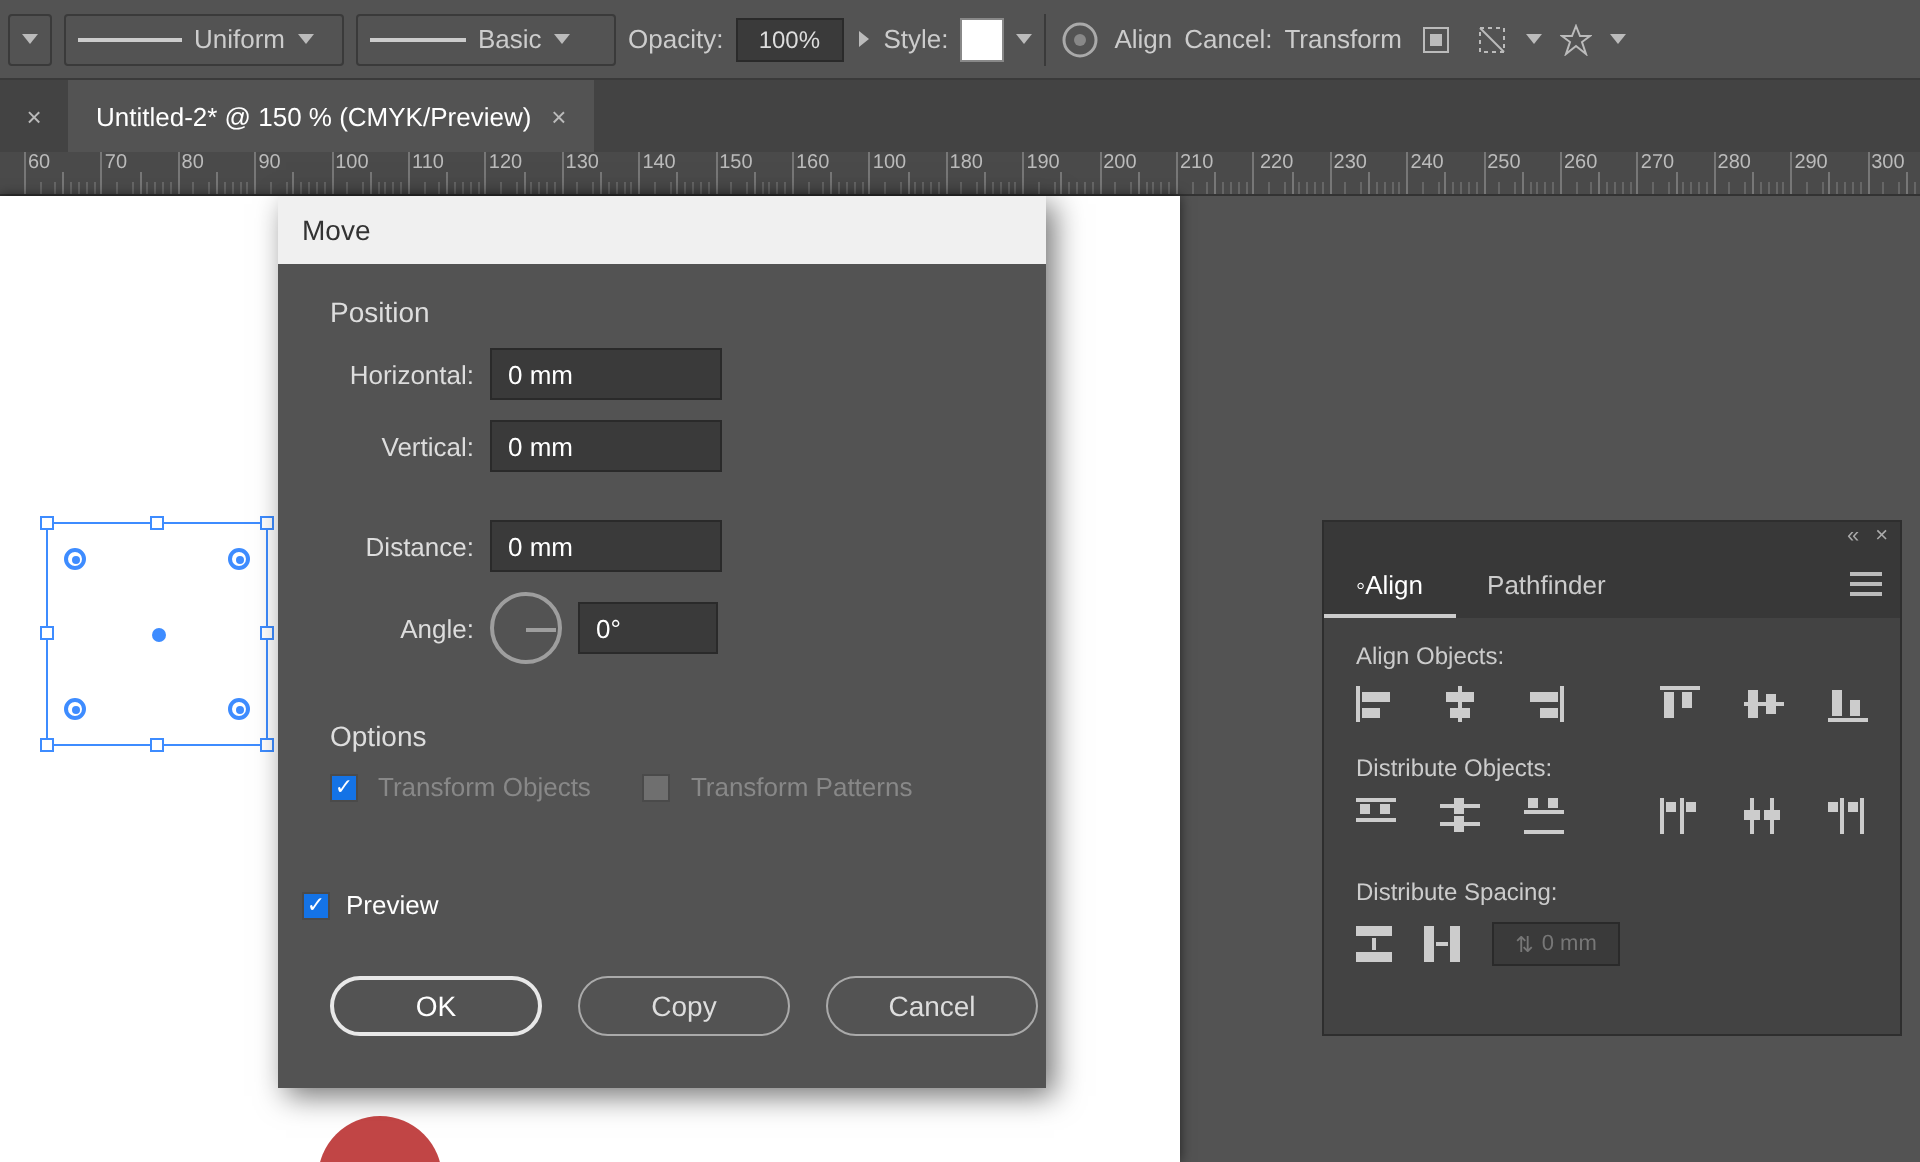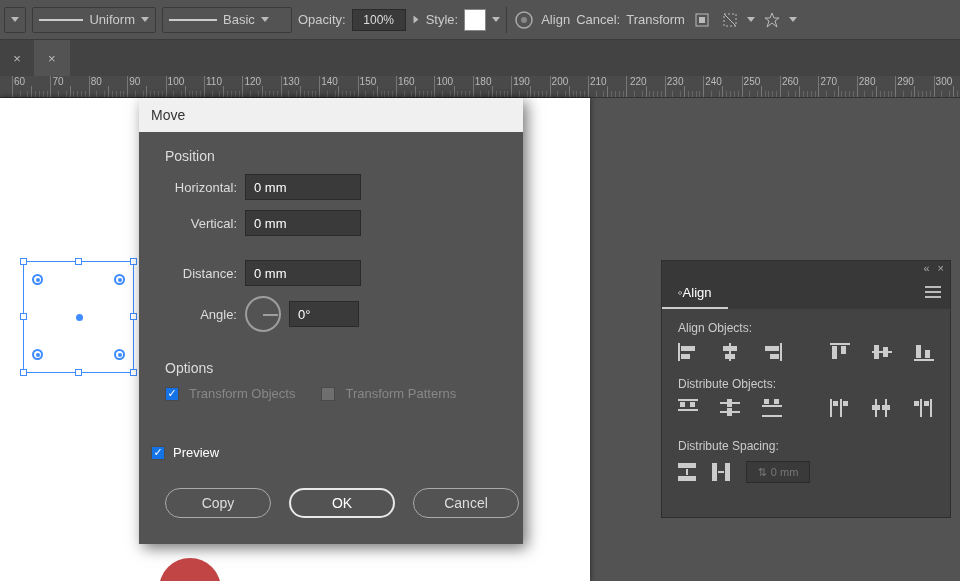--- a/index.html
+++ b/index.html
@@ -75,21 +75,21 @@
   .spacing-in { width:64px; height:22px; background:#3a3a3a; border:1px solid #2a2a2a; color:#777; font-size:11px; display:flex; align-items:center; justify-content:center; gap:4px;}
   .footer-row { display:flex; justify-content:space-between; align-items:flex-start; margin-top:6px;}
 </style>
 </head>
 <body>
 
 <div class="toolbar">
   <div class="dd">
       <span class="chev"></span>
     </div>
-  <div class="dd" style="width:124px;">
+  <div class="dd" style="width:140px;">
     <span class="line-uni"></span>
     <span>Uniform</span>
     <span class="chev"></span>
   </div>
   <div class="dd" style="width:130px;">
     <span class="line-thin"></span>
     <span>Basic</span>
     <span class="chev"></span>
   </div>
   <span class="tb-label">Opacity:</span>
@@ -125,20 +125,21 @@
       <svg width="16" height="16">
         <path d="M8 1 L10 6 L15 6 L11 9 L13 15 L8 11 L3 15 L5 9 L1 6 L6 6 Z" fill="none" stroke="#bbb"></path>
       </svg>
     </div>
   <span class="chev"></span>
 </div>
 
 <div class="tabrow">
   <div class="tab-x">×</div>
   <div class="tab">
+    <span>Untitled-2* @ 150 % (CMYK/Preview)</span>
     <span class="xc">×</span>
   </div>
 </div>
 
 <div class="ruler" id="ruler">
     <div class="tick-major" style="left: 12px;"></div>
     <div class="lbl" style="left: 14px;">60</div>
     <div class="tick-mid" style="left: 31.2px;"></div>
     <div class="tick-minor" style="left: 19.68px;"></div>
     <div class="tick-minor" style="left: 35.04px;"></div>
@@ -460,36 +461,37 @@
         <span>Transform Objects</span>
         <span style="width:6px;"></span>
         <span class="chk"></span>
         <span>Transform Patterns</span>
       </div>
       <div class="preview-row">
         <span class="chk on" style="margin-left:-14px;">✓</span>
         <span style="color:#fff;">Preview</span>
       </div>
       <div class="btnrow">
+        <div class="btn primary">OK</div>
         <div class="btn">Copy</div>
-        <div class="btn primary">OK</div>
         <div class="btn">Cancel</div>
       </div>
     </div>
   </div>
 
   <div class="hot"></div>
 
   <div class="panel">
     <div class="panel-head">
       <span>«</span>
       <span>×</span>
     </div>
     <div class="panel-tabs">
       <div class="ptab active">◦ <span>Align</span></div>
+      <div class="ptab">Pathfinder</div>
       <div class="panel-menu">
         <svg width="16" height="12">
             <path d="M0 1 H16 M0 6 H16 M0 11 H16" stroke="#bbb" stroke-width="2"></path>
           </svg>
       </div>
     </div>
     <div class="panel-body">
       <div class="psect">Align Objects:</div>
       <div class="split">
         <div class="iconrow">

